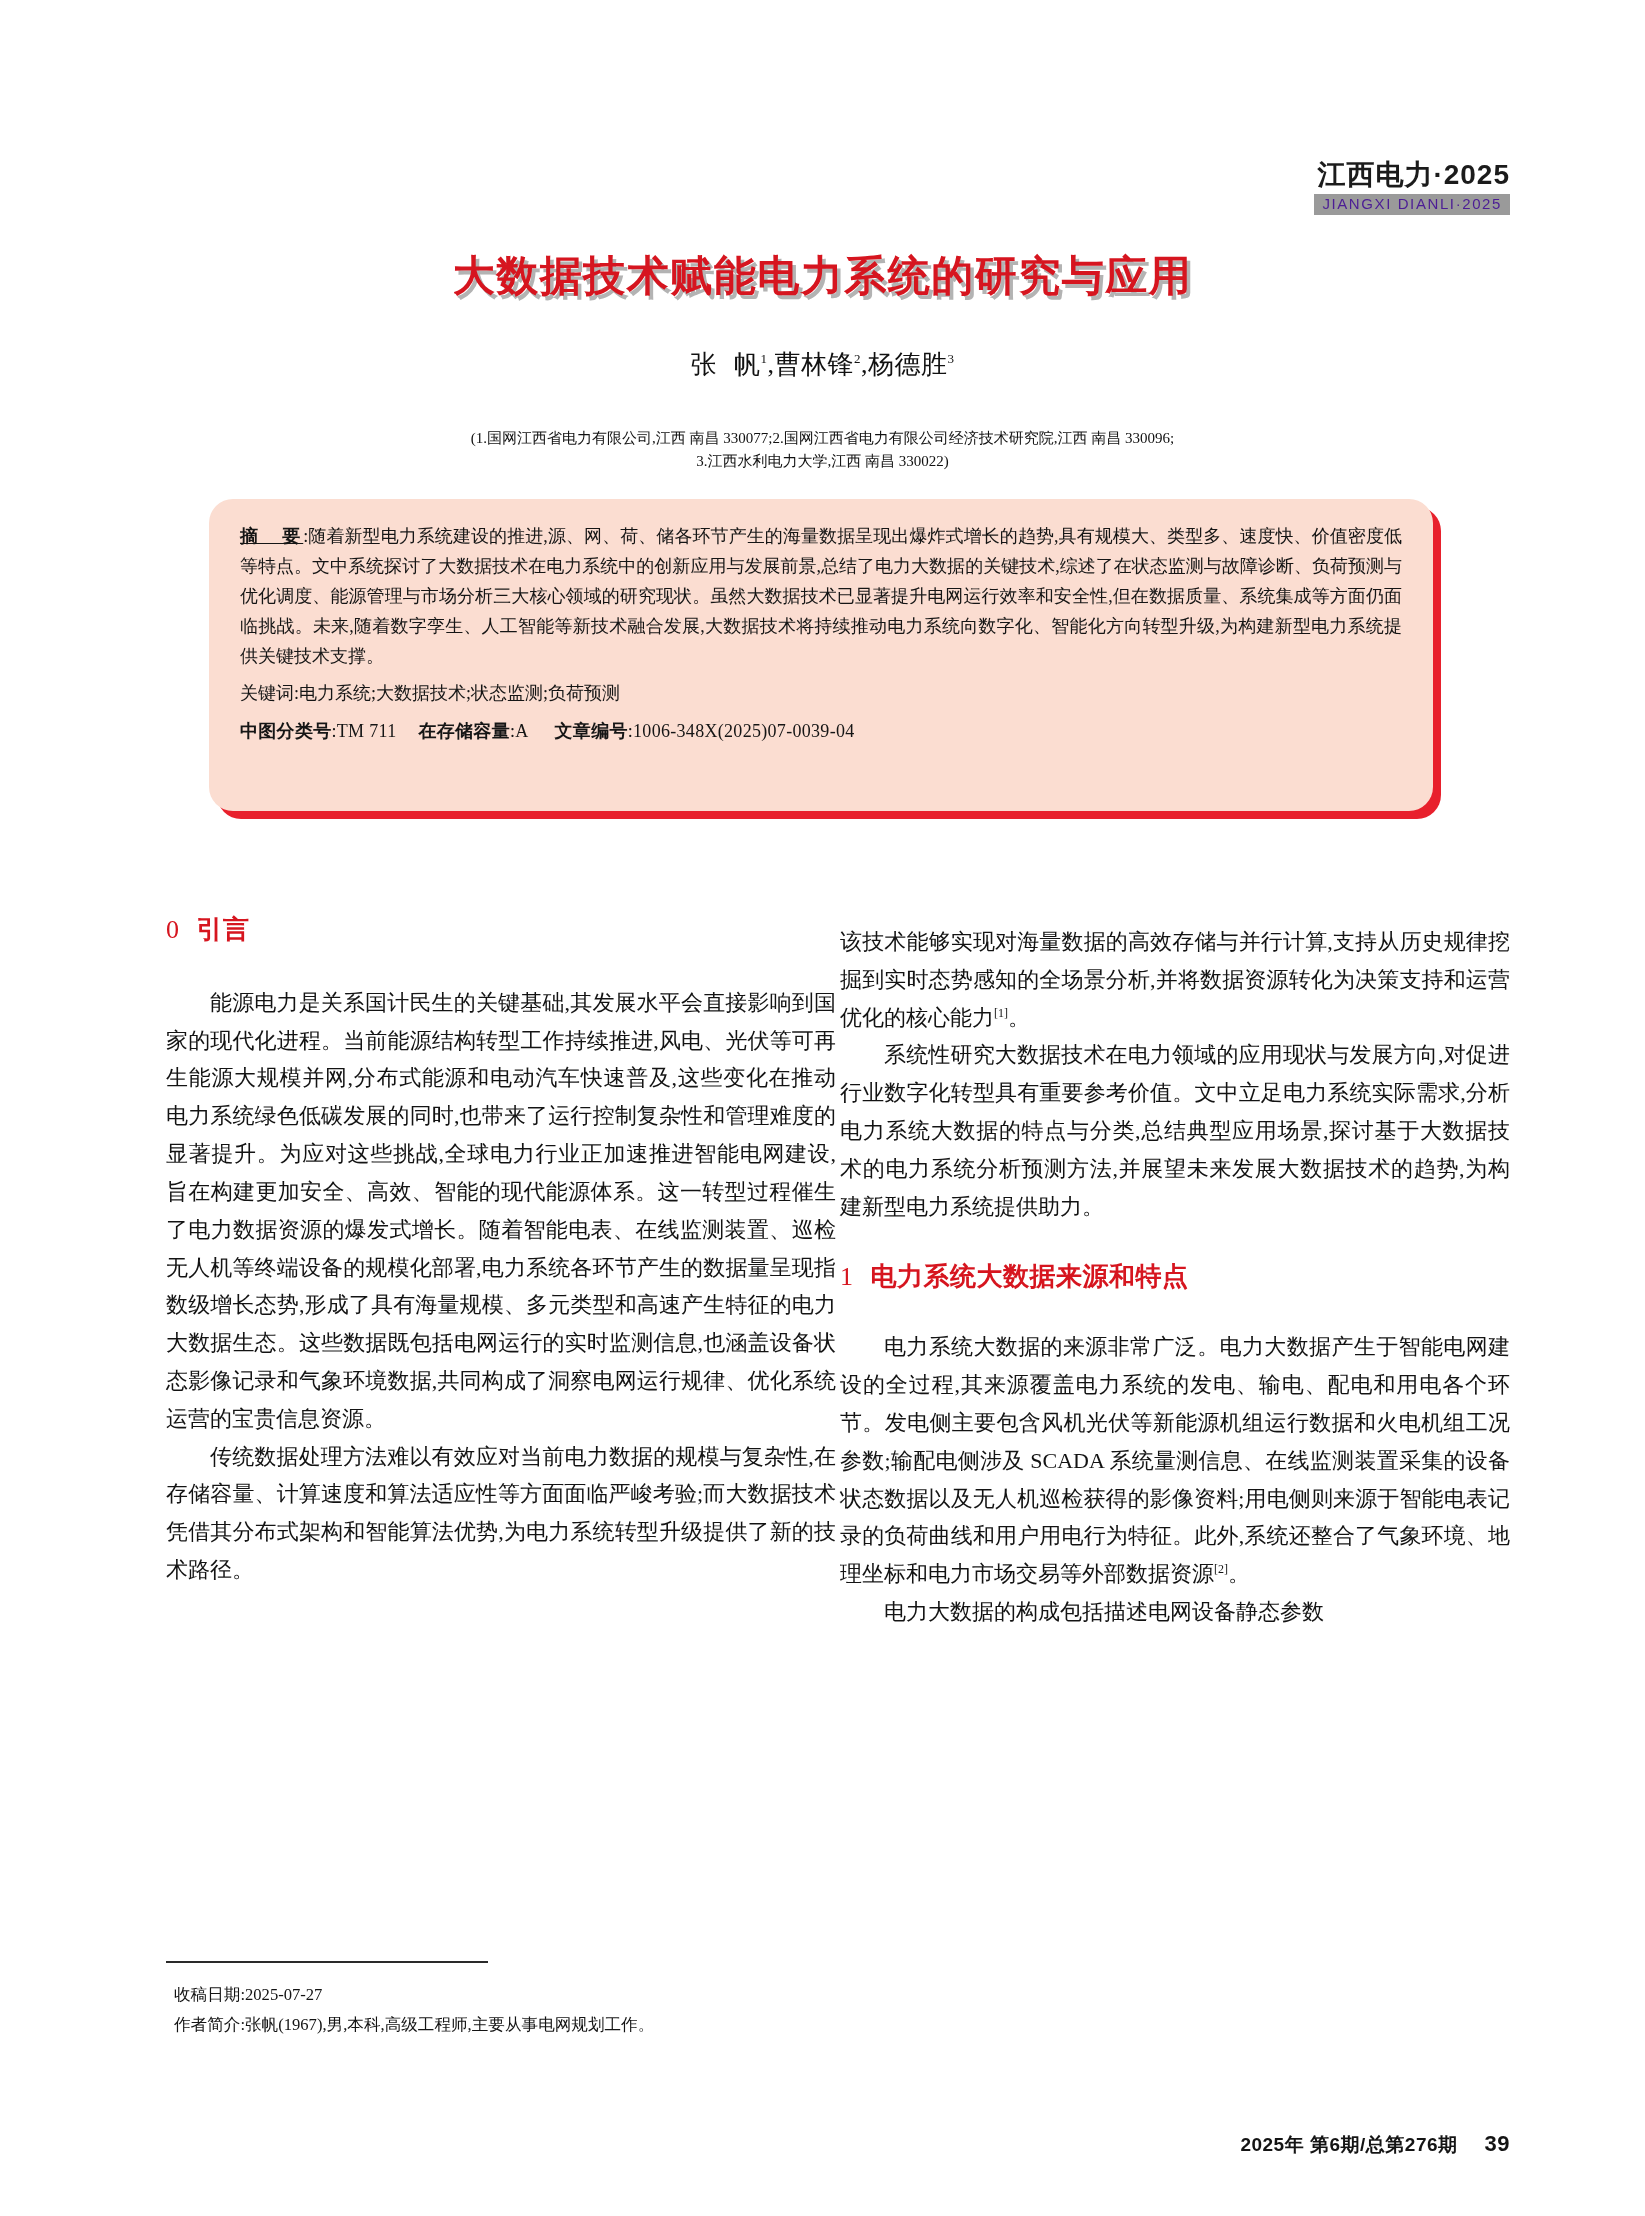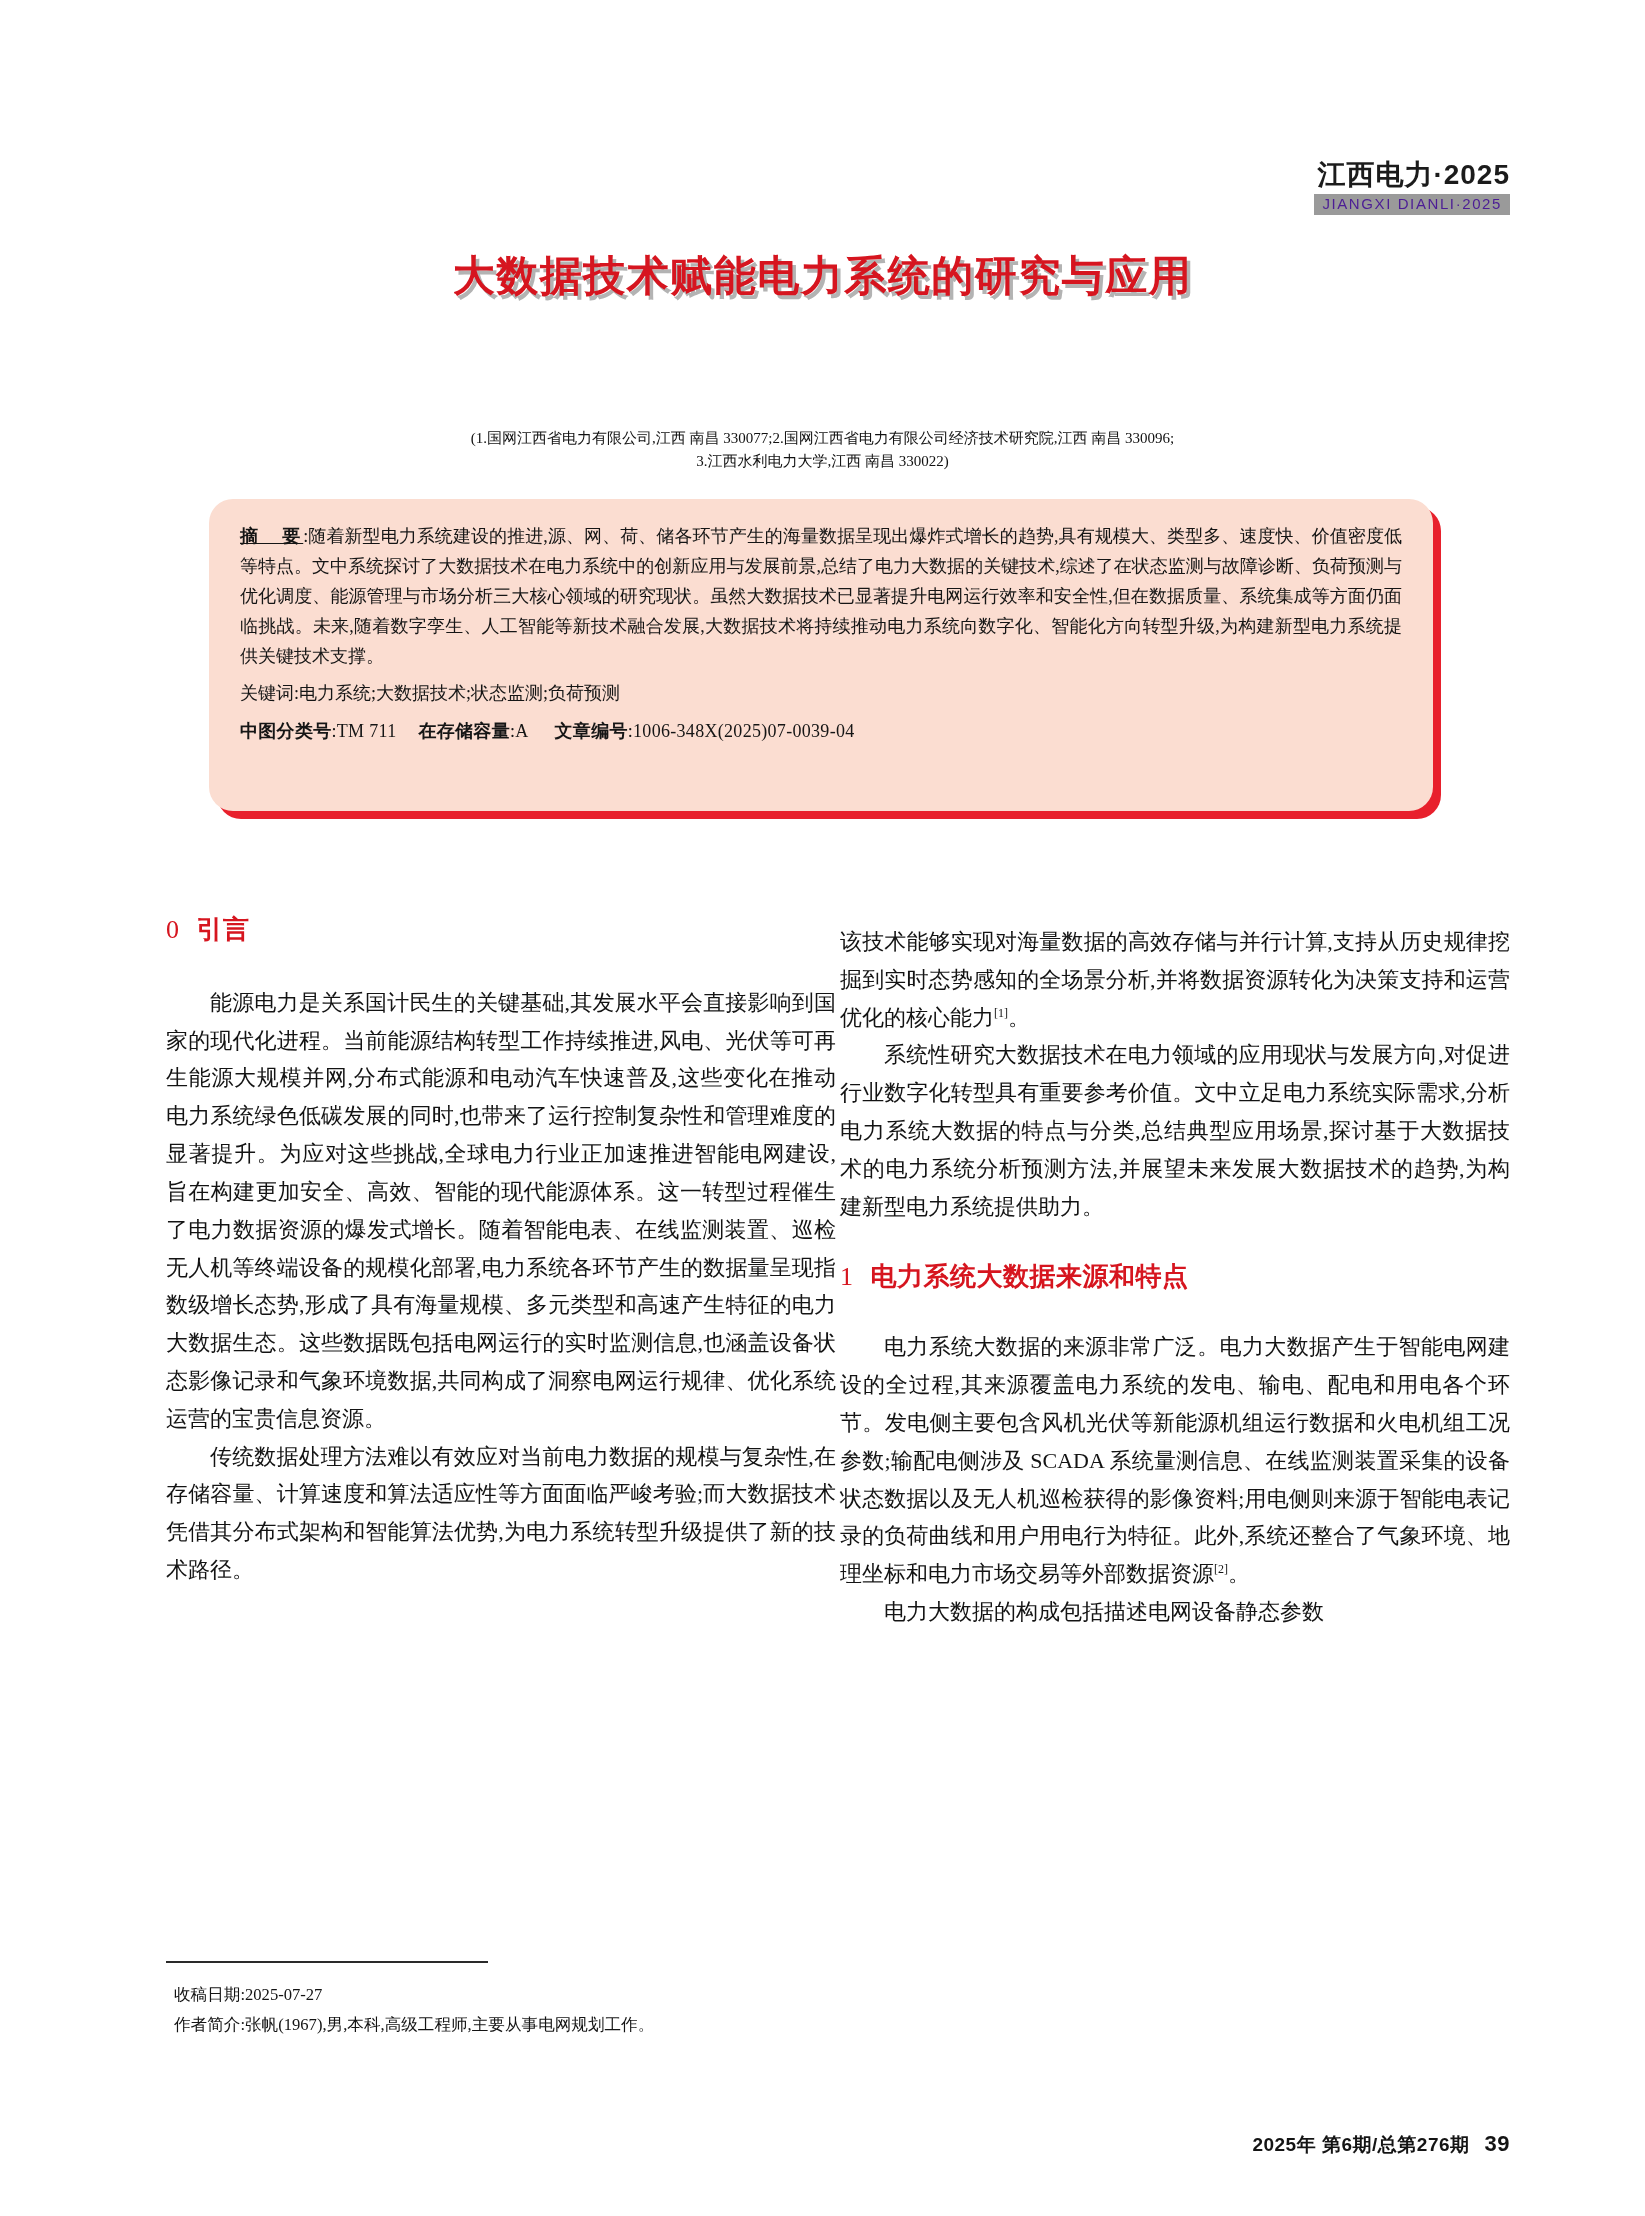--- a/index.html
+++ b/index.html
@@ -198,39 +198,42 @@
     right: 135px;
     top: 2131px;
     font-family: "Liberation Sans", "DejaVu Sans", sans-serif;
     font-weight: bold;
     font-size: 19px;
     color: #141414;
     letter-spacing: 0.5px;
   }
   .pfoot .pnum {
     display: inline-block;
-    margin-left: 15px;
+    margin-left: 27px;
     font-size: 22px;
     text-align: right;
   }
 </style>
 </head>
 <body>
 
 <div class="page">
 
   <div class="masthead">
     <div class="masthead-cn">江西电力·2025</div>
     <div class="masthead-en-wrap">
       <span class="masthead-en">JIANGXI  DIANLI·2025</span>
     </div>
   </div>
 
   <div class="title">大数据技术赋能电力系统的研究与应用</div>
 
+  <div class="authors">
+    <span>张</span><span class="gap"></span><span>帆</span><sup>1</sup><span>,</span><span>曹林锋</span><sup>2</sup><span>,</span><span>杨德胜</span><sup>3</sup>
+  </div>
 
   <div class="affil">
     <div>(1.国网江西省电力有限公司,江西 南昌  330077;2.国网江西省电力有限公司经济技术研究院,江西 南昌  330096;</div>
     <div>3.江西水利电力大学,江西 南昌  330022)</div>
   </div>
 
   <div class="abs-shadow"></div>
   <div class="abs-card">
     <div class="abs-body"><span class="abs-label">摘　要</span><span>:</span><span>随着新型电力系统建设的推进,源、网、荷、储各环节产生的海量数据呈现出爆炸式增长的趋势,具有规模大、类型多、速度快、价值密度低等特点。文中系统探讨了大数据技术在电力系统中的创新应用与发展前景,总结了电力大数据的关键技术,综述了在状态监测与故障诊断、负荷预测与优化调度、能源管理与市场分析三大核心领域的研究现状。虽然大数据技术已显著提升电网运行效率和安全性,但在数据质量、系统集成等方面仍面临挑战。未来,随着数字孪生、人工智能等新技术融合发展,大数据技术将持续推动电力系统向数字化、智能化方向转型升级,为构建新型电力系统提供关键技术支撑。</span></div>
     <div class="kw"><b>关键词</b><span>:电力系统;大数据技术;状态监测;负荷预测</span></div>

